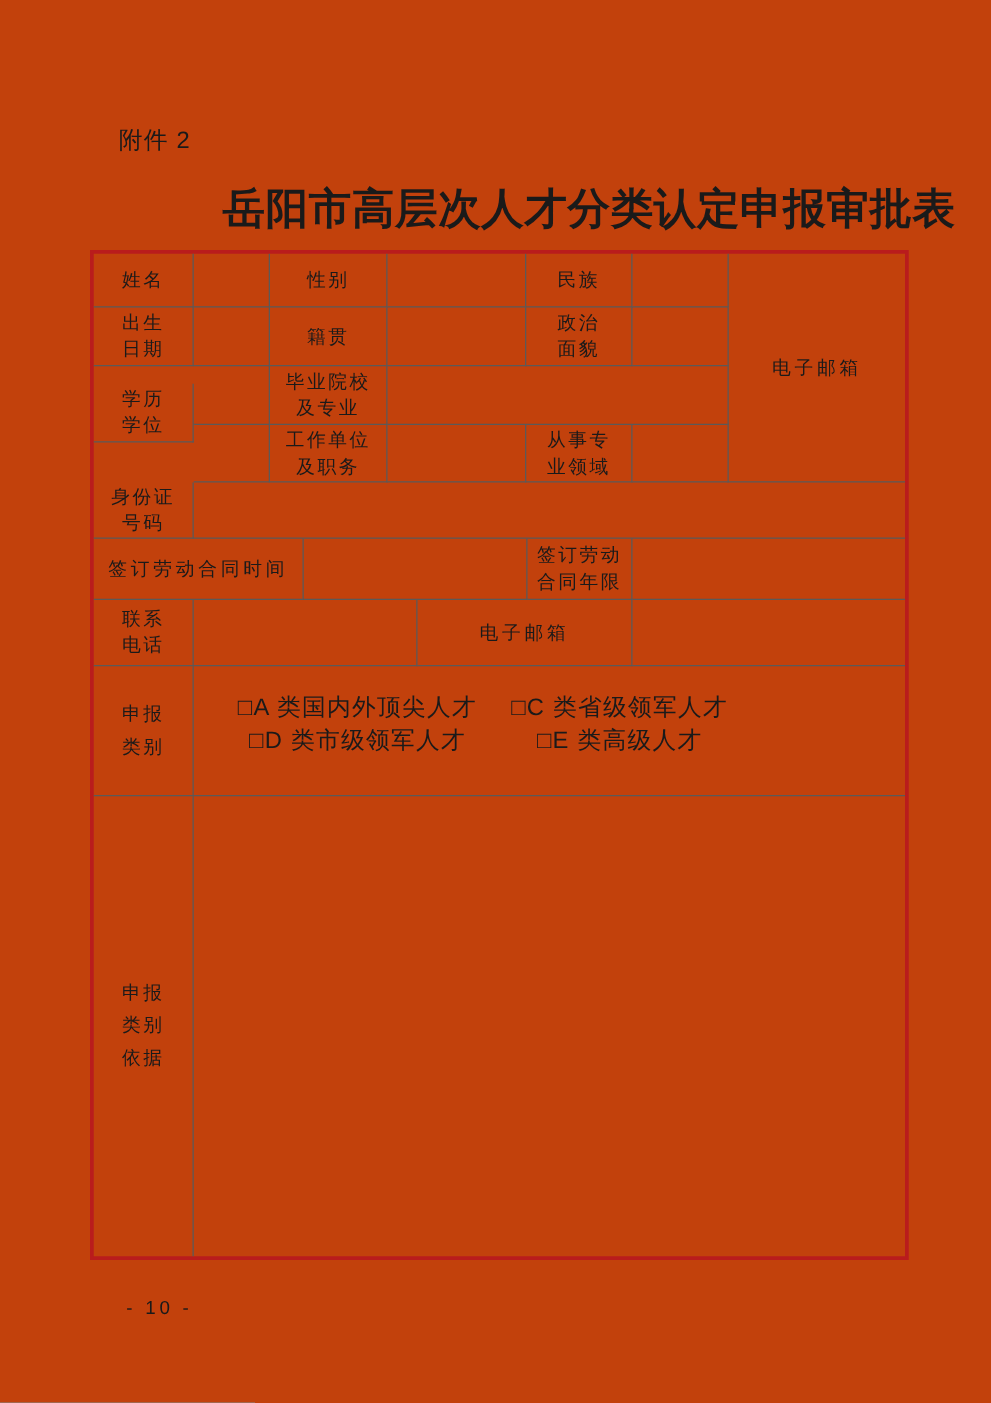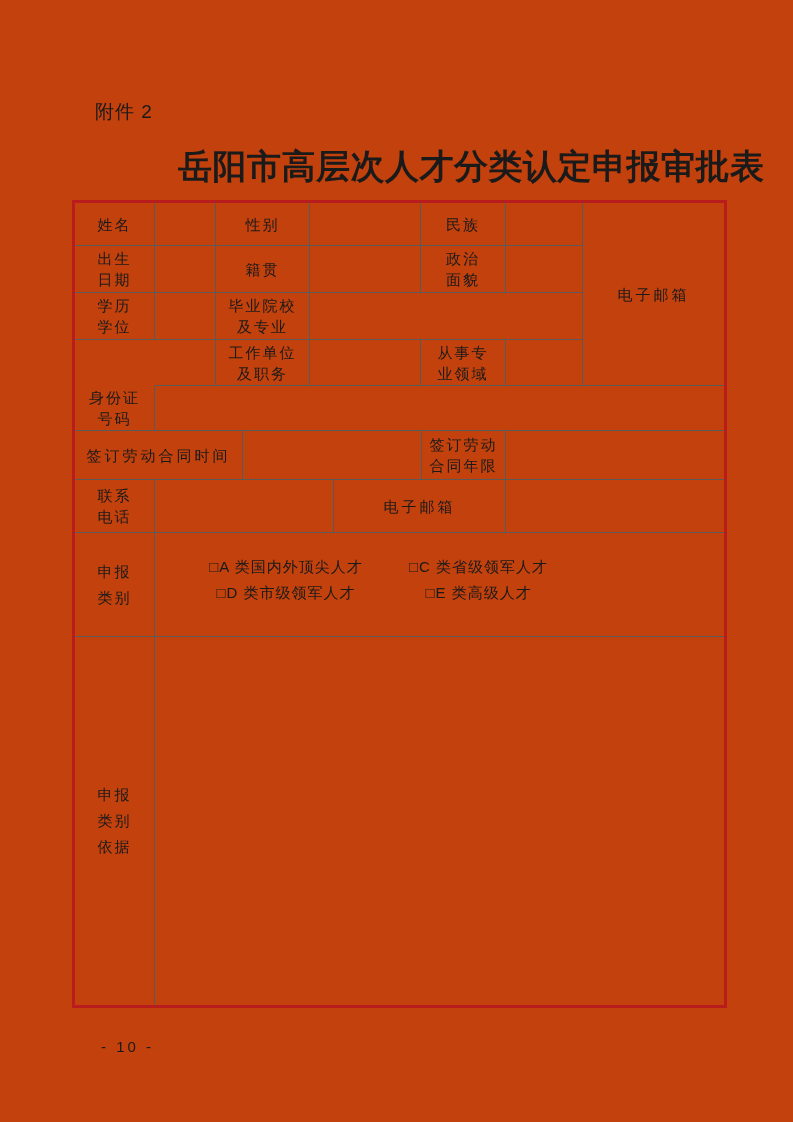--- a/index.html
+++ b/index.html
@@ -45,21 +45,21 @@
   .wide-ls{letter-spacing:3px;}
   .options-cell{
     justify-content:flex-start;align-items:flex-start;
     padding:21px 0 0 8px;
     letter-spacing:0;
   }
   .options-grid{
     display:grid;
     grid-template-columns:246px auto;
     line-height:26px;
-    font-size:15px;
+    font-size:19px;
   }
   .opt{white-space:nowrap;letter-spacing:1px;}
   .opt .cb{letter-spacing:0;margin-right:1px;}
   .page-number{
     position:absolute;left:101px;top:1038px;
     font-size:15px;letter-spacing:3px;
   }
 </style>
 </head>
 <body>
@@ -82,21 +82,21 @@
 
     <div class="cell" style="left:0;top:43px;width:80px;height:47px;">出生
 日期</div>
     <div class="cell" style="left:80px;top:43px;width:61px;height:47px;"></div>
     <div class="cell" style="left:141px;top:43px;width:94px;height:47px;">籍贯</div>
     <div class="cell" style="left:235px;top:43px;width:111px;height:47px;"></div>
     <div class="cell" style="left:346px;top:43px;width:85px;height:47px;">政治
 面貌</div>
     <div class="cell" style="left:431px;top:43px;width:77px;height:47px;"></div>
 
-    <div class="cell" style="left:0;top:90px;width:80px;height:47px;text-align:center;">学历
+    <div class="cell" style="left:0;top:104px;width:80px;height:47px;text-align:center;">学历
 学位</div>
     <div class="cell" style="left:80px;top:90px;width:61px;height:47px;"></div>
     <div class="cell" style="left:141px;top:90px;width:94px;height:47px;">毕业院校
 及专业</div>
     <div class="cell" style="left:235px;top:90px;width:273px;height:47px;"></div>
 
     <div class="cell" style="left:80px;top:137px;width:61px;height:46px;"></div>
     <div class="cell" style="left:141px;top:137px;width:94px;height:46px;">工作单位
 及职务</div>
     <div class="cell" style="left:235px;top:137px;width:111px;height:46px;"></div>

